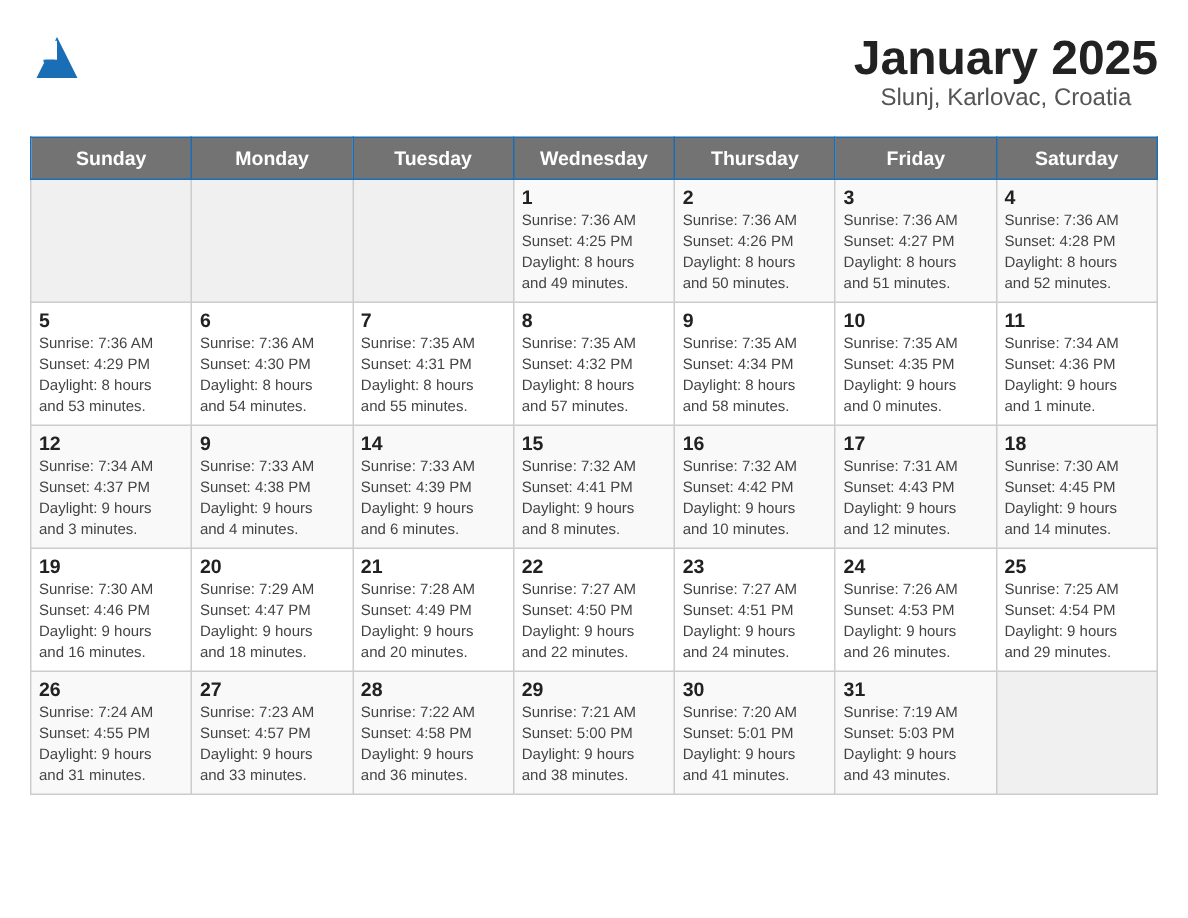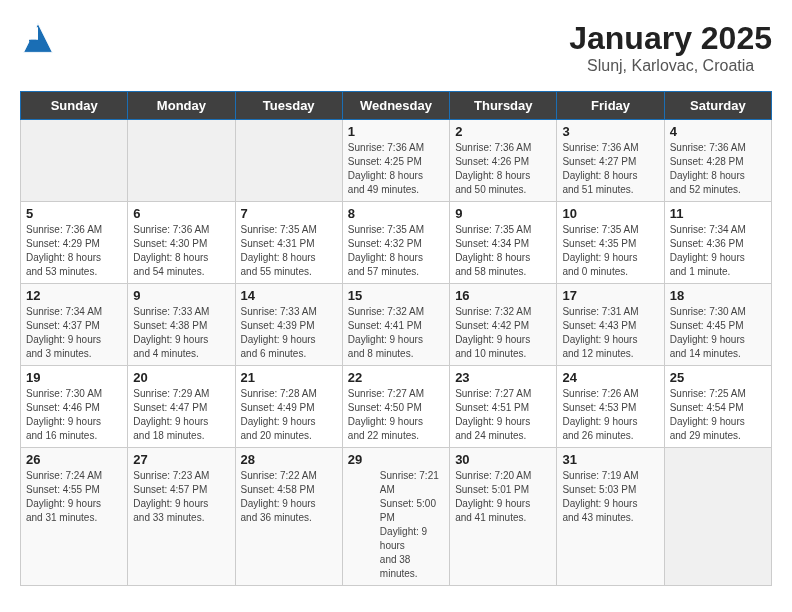--- a/index.html
+++ b/index.html
@@ -50,21 +50,21 @@
     }
     .subtitle {
       font-size: 16px;
       color: #555;
     }
     .calendar {
       width: 100%;
       border-collapse: collapse;
     }
     .calendar thead th {
-      background: #404040;
+      background: #737373;
       color: #fff;
       text-align: center;
       padding: 6px 4px;
       font-size: 13px;
       font-weight: bold;
       border: 1px solid #1a6eb5;
     }
     .calendar tbody td {
       vertical-align: top;
       border: 1px solid #ccc;
@@ -330,21 +330,21 @@
         </td>
         <td>
           <div class="day-number">28</div>
           <div class="day-detail" style="white-space: pre-line;">Sunrise: 7:22 AM
 Sunset: 4:58 PM
 Daylight: 9 hours
 and 36 minutes.</div>
         </td>
         <td>
           <div class="day-number">29</div>
-          <div class="day-detail" style="white-space: pre-line; margin-left: 32px;">Sunrise: 7:21 AM
+          <div class="day-detail" style="white-space: pre-line;">Sunrise: 7:21 AM
 Sunset: 5:00 PM
 Daylight: 9 hours
 and 38 minutes.</div>
         </td>
         <td>
           <div class="day-number">30</div>
           <div class="day-detail" style="white-space: pre-line;">Sunrise: 7:20 AM
 Sunset: 5:01 PM
 Daylight: 9 hours
 and 41 minutes.</div>

